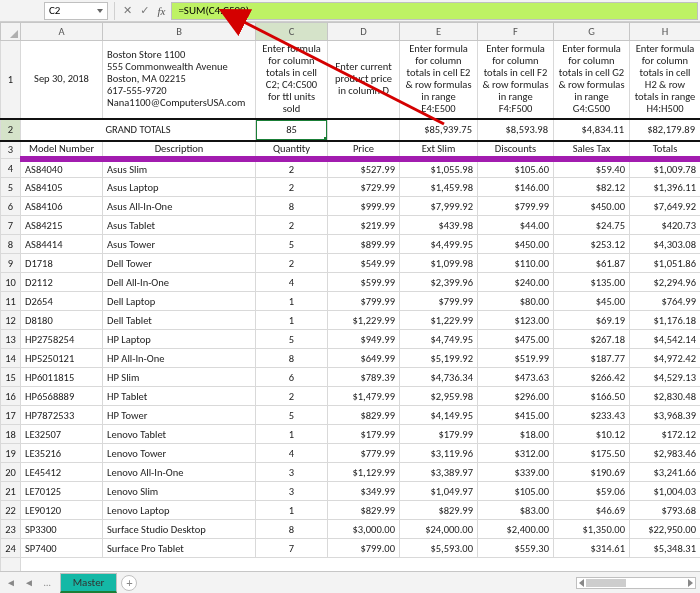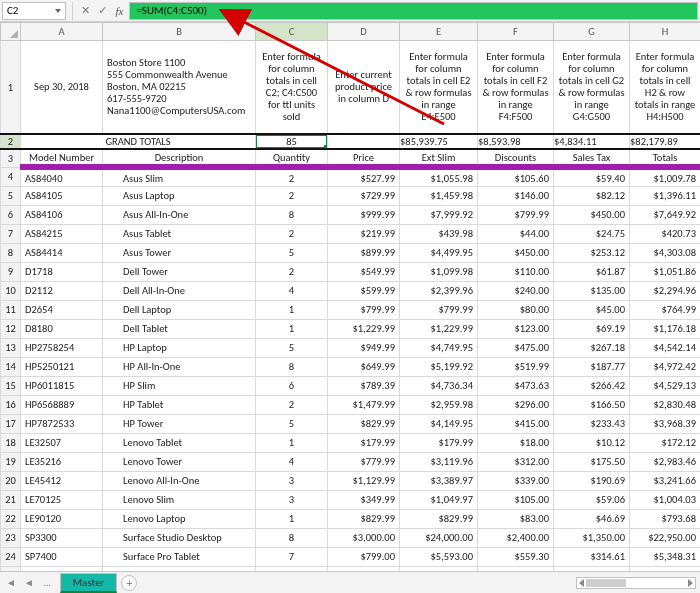--- a/index.html
+++ b/index.html
@@ -25,29 +25,30 @@
   .namebox {
     width: 64px;
     height: 18px;
     background: #fff;
     border: 1px solid #c0c0c0;
     display: flex;
     align-items: center;
     padding: 0 4px;
     font-size: 11px;
     justify-content: space-between;
+    margin-left: 42px;
   }
   .namebox .arr {
     width:0;height:0;border-left:3px solid transparent;border-right:3px solid transparent;border-top:4px solid #666;
   }
   .fbar .sep { width:1px;height:18px;background:#d0d0d0;margin:0 2px;}
   .fbar .fx-btn { color:#777; font-size:11px; padding:0 2px; }
   .fbar .fx-lbl { font-style: italic; font-family: "Times New Roman", serif; color:#555; padding:0 2px;}
   .fbar .formula {
-    flex:1; height:18px; background:#22c55e; border:1px solid #c0c0c0;
+    flex:1; height:18px; background:#bef264; border:1px solid #c0c0c0;
     display:flex;align-items:center;padding:0 6px;font-size:11px;color:#000;
   }
   
   .arrow {
     position:absolute; left:234px; top:14px; pointer-events:none; z-index:50;
   }
   .arrow svg { overflow:visible; }
   
   .grid { position:relative; }
   table.sheet {
@@ -95,47 +96,47 @@
   col.cA { width:82px; }
   col.cB { width:153px; }
   col.cC { width:72px; }
   col.cD { width:72px; }
   col.cE { width:78px; }
   col.cF { width:76px; }
   col.cG { width:76px; }
   col.cH { width:71px; }
 
   
-  tr.r1 td.cell { height:78px; white-space:normal; vertical-align:middle; text-align:center; padding:10px 3px; line-height:1.15;}
+  tr.r1 td.cell { height:78px; white-space:normal; vertical-align:middle; text-align:center; padding:2px 3px; line-height:1.15;}
   tr.r1 td.addr { text-align:left; padding-left:4px;}
   tr.r1 td.date { text-align:center; }
   
-  tr.r2 td.cell { height:15px; }
+  tr.r2 td.cell { height:22px; }
   tr.r2 td { border-top:2px solid #111; border-bottom:2px solid #111; }
   tr.r2 td.gt { text-align:center; font-weight:normal;}
-  tr.r2 td.val { text-align:left; padding-right:16px; }
+  tr.r2 td.val { text-align:right; padding-right:5px; }
   tr.r2 td.c2sel {
     text-align:center;
     position:relative;
   }
   .selbox {
     position:absolute; inset:-1px;
     border:2px solid #1a7f37;
     pointer-events:none;
   }
   .selbox::after{
     content:""; position:absolute; right:-3px; bottom:-3px;
     width:5px;height:5px;background:#1a7f37;
   }
   
   tr.r3 td.cell { height:18px; text-align:center; border-bottom:6px solid #a21caf;}
   
   tr.data td.cell { height:19px; }
   tr.data td.cell.a { padding-left:4px; }
-  tr.data td.cell.b { padding-left:20px; }
+  tr.data td.cell.b { padding-left:4px; }
   tr.data td.cell.num { text-align:center;}
   tr.data td.cell.mny { text-align:right; padding-right:4px;}
   tr.empty td.cell { height:14px; border-bottom:none;}
   
   .tabbar {
     position:absolute; left:0; right:0; bottom:0; height:22px;
     background:#f3f3f3; border-top:1px solid #c6c6c6;
     display:flex; align-items:center; padding:0 4px; gap:4px;
   }
   .tabbar .navbtn { color:#888; font-size:10px; padding:0 2px;}
@@ -482,31 +483,20 @@
           <td class="rowhdr">24</td>
           <td class="cell a">SP7400</td>
           <td class="cell b">Surface Pro Tablet</td>
           <td class="cell num">7</td>
           <td class="cell mny">$799.00</td>
           <td class="cell mny">$5,593.00</td>
           <td class="cell mny">$559.30</td>
           <td class="cell mny">$314.61</td>
           <td class="cell mny">$5,348.31</td>
         </tr>
-        <tr class="data">
-          <td class="rowhdr">25</td>
-          <td class="cell a">SP9200</td>
-          <td class="cell b">Surface Pro Laptop</td>
-          <td class="cell num">5</td>
-          <td class="cell mny">$999.00</td>
-          <td class="cell mny">$4,995.00</td>
-          <td class="cell mny">$499.50</td>
-          <td class="cell mny">$280.97</td>
-          <td class="cell mny">$4,776.47</td>
-        </tr>
       </tbody>
 
   <tbody>
         <tr class="empty">
     <td class="rowhdr"></td>
     <td class="cell" colspan="8"></td>
   </tr>
 </tbody>
     </table>
 </div>

